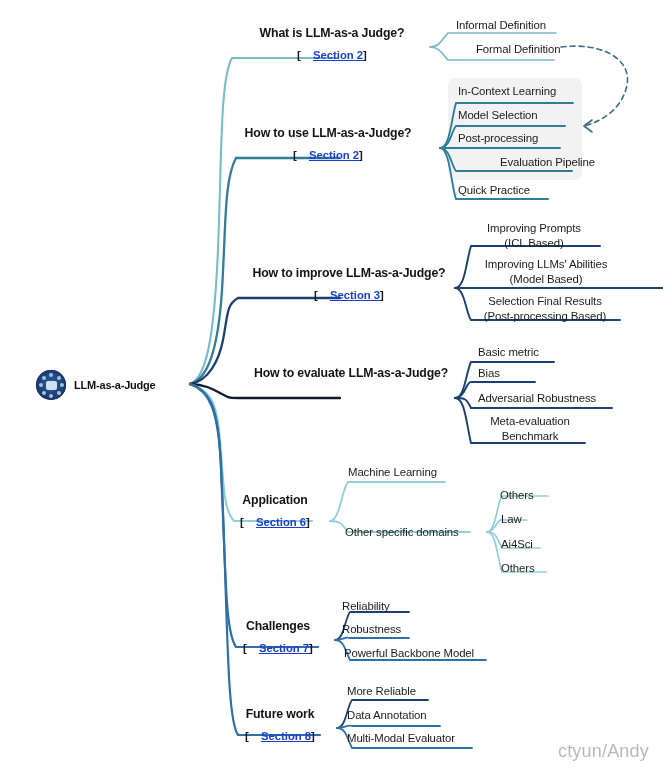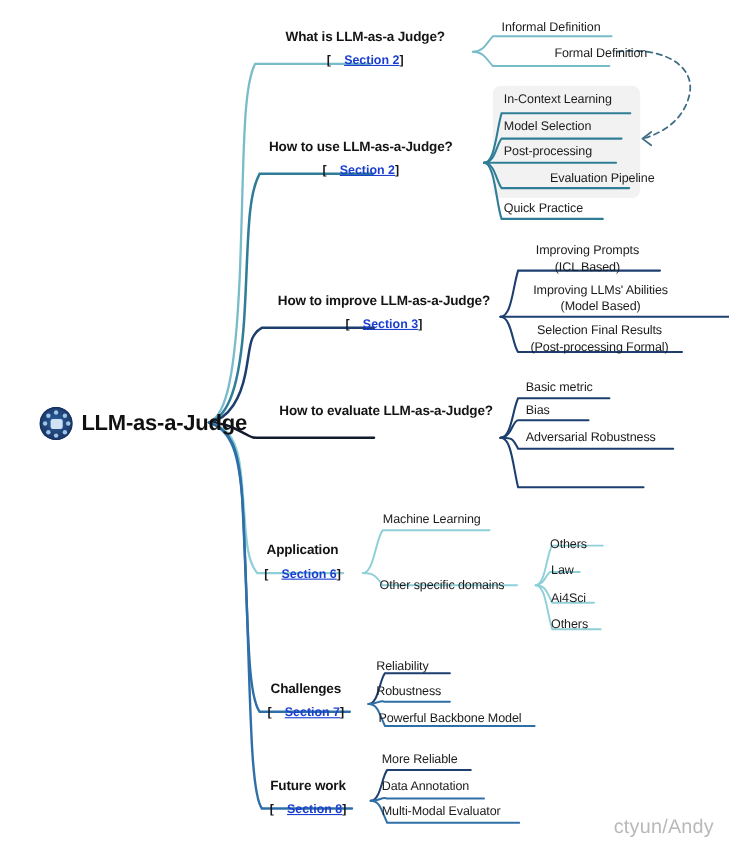--- a/index.html
+++ b/index.html
@@ -35,21 +35,21 @@
 
   
   #root-node {
     left: 36px;
     top: 370px;
     display: flex;
     align-items: center;
     gap: 8px;
   }
   #root-label {
-    font-size: 20px;
+    font-size: 11px;
     font-weight: bold;
     color: #111111;
     letter-spacing: -0.2px;
   }
   .root-badge {
     width: 30px;
     height: 30px;
     flex: 0 0 30px;
     border-radius: 50%;
     background: radial-gradient(circle at 50% 45%, #2c5f9e 0%, #1f3f72 55%, #17305a 100%);
@@ -221,21 +221,21 @@
 
   <div class="node topic" style="left:332px; top:24px;">
     <div class="title">What is LLM-as-a Judge?</div>
     <div class="sect">
       <span class="brk">[</span><span class="lnk">Section 2</span><span class="brk">]</span>
     </div>
   </div>
   <div class="node leaf" style="left:456px; top:18px;">
     <span>Informal Definition</span>
   </div>
-  <div class="node leaf" style="left:456px; top:42px;padding-left:48px;">
+  <div class="node leaf" style="left:428px; top:42px;padding-left:48px;">
     <span>Formal Definition</span>
   </div>
 
   <div class="node topic" style="left:328px; top:124px;">
     <div class="title">How to use LLM-as-a-Judge?</div>
     <div class="sect">
       <span class="brk">[</span><span class="lnk">Section 2</span><span class="brk">]</span>
     </div>
   </div>
   <div class="node leaf" style="left:458px; top:84px;">
@@ -263,35 +263,39 @@
   <div class="node leaf two center" style="left:546px; top:257px;">
     <div>Improving LLMs' Abilities</div>
     <div>(Model Based)</div>
   </div>
   <div class="node leaf two center" style="left:534px; top:221px;">
     <div>Improving Prompts</div>
     <div>(ICL Based)</div>
   </div>
   <div class="node leaf two center" style="left:545px; top:294px;">
     <div>Selection Final Results</div>
-    <div>(Post-processing Formal)</div>
+    <div>(Post-processing Based)</div>
   </div>
 
   <div class="node topic" style="left:351px; top:364px;">
     <div class="title">How to evaluate LLM-as-a-Judge?</div>
   </div>
   <div class="node leaf" style="left:478px; top:345px;">
     <span>Basic metric</span>
   </div>
   <div class="node leaf" style="left:478px; top:366px;">
     <span>Bias</span>
   </div>
   <div class="node leaf" style="left:478px; top:391px;">
     <span>Adversarial Robustness</span>
   </div>
+  <div class="node leaf two center" style="left:530px; top:414px;">
+    <div>Meta-evaluation</div>
+    <div>Benchmark</div>
+  </div>
 
   <div class="node topic" style="left:275px; top:491px;">
     <div class="title">Application</div>
     <div class="sect">
       <span class="brk">[</span><span class="lnk">Section 6</span><span class="brk">]</span>
     </div>
   </div>
   <div class="node leaf" style="left:348px; top:465px;">
     <span>Machine Learning</span>
   </div>

